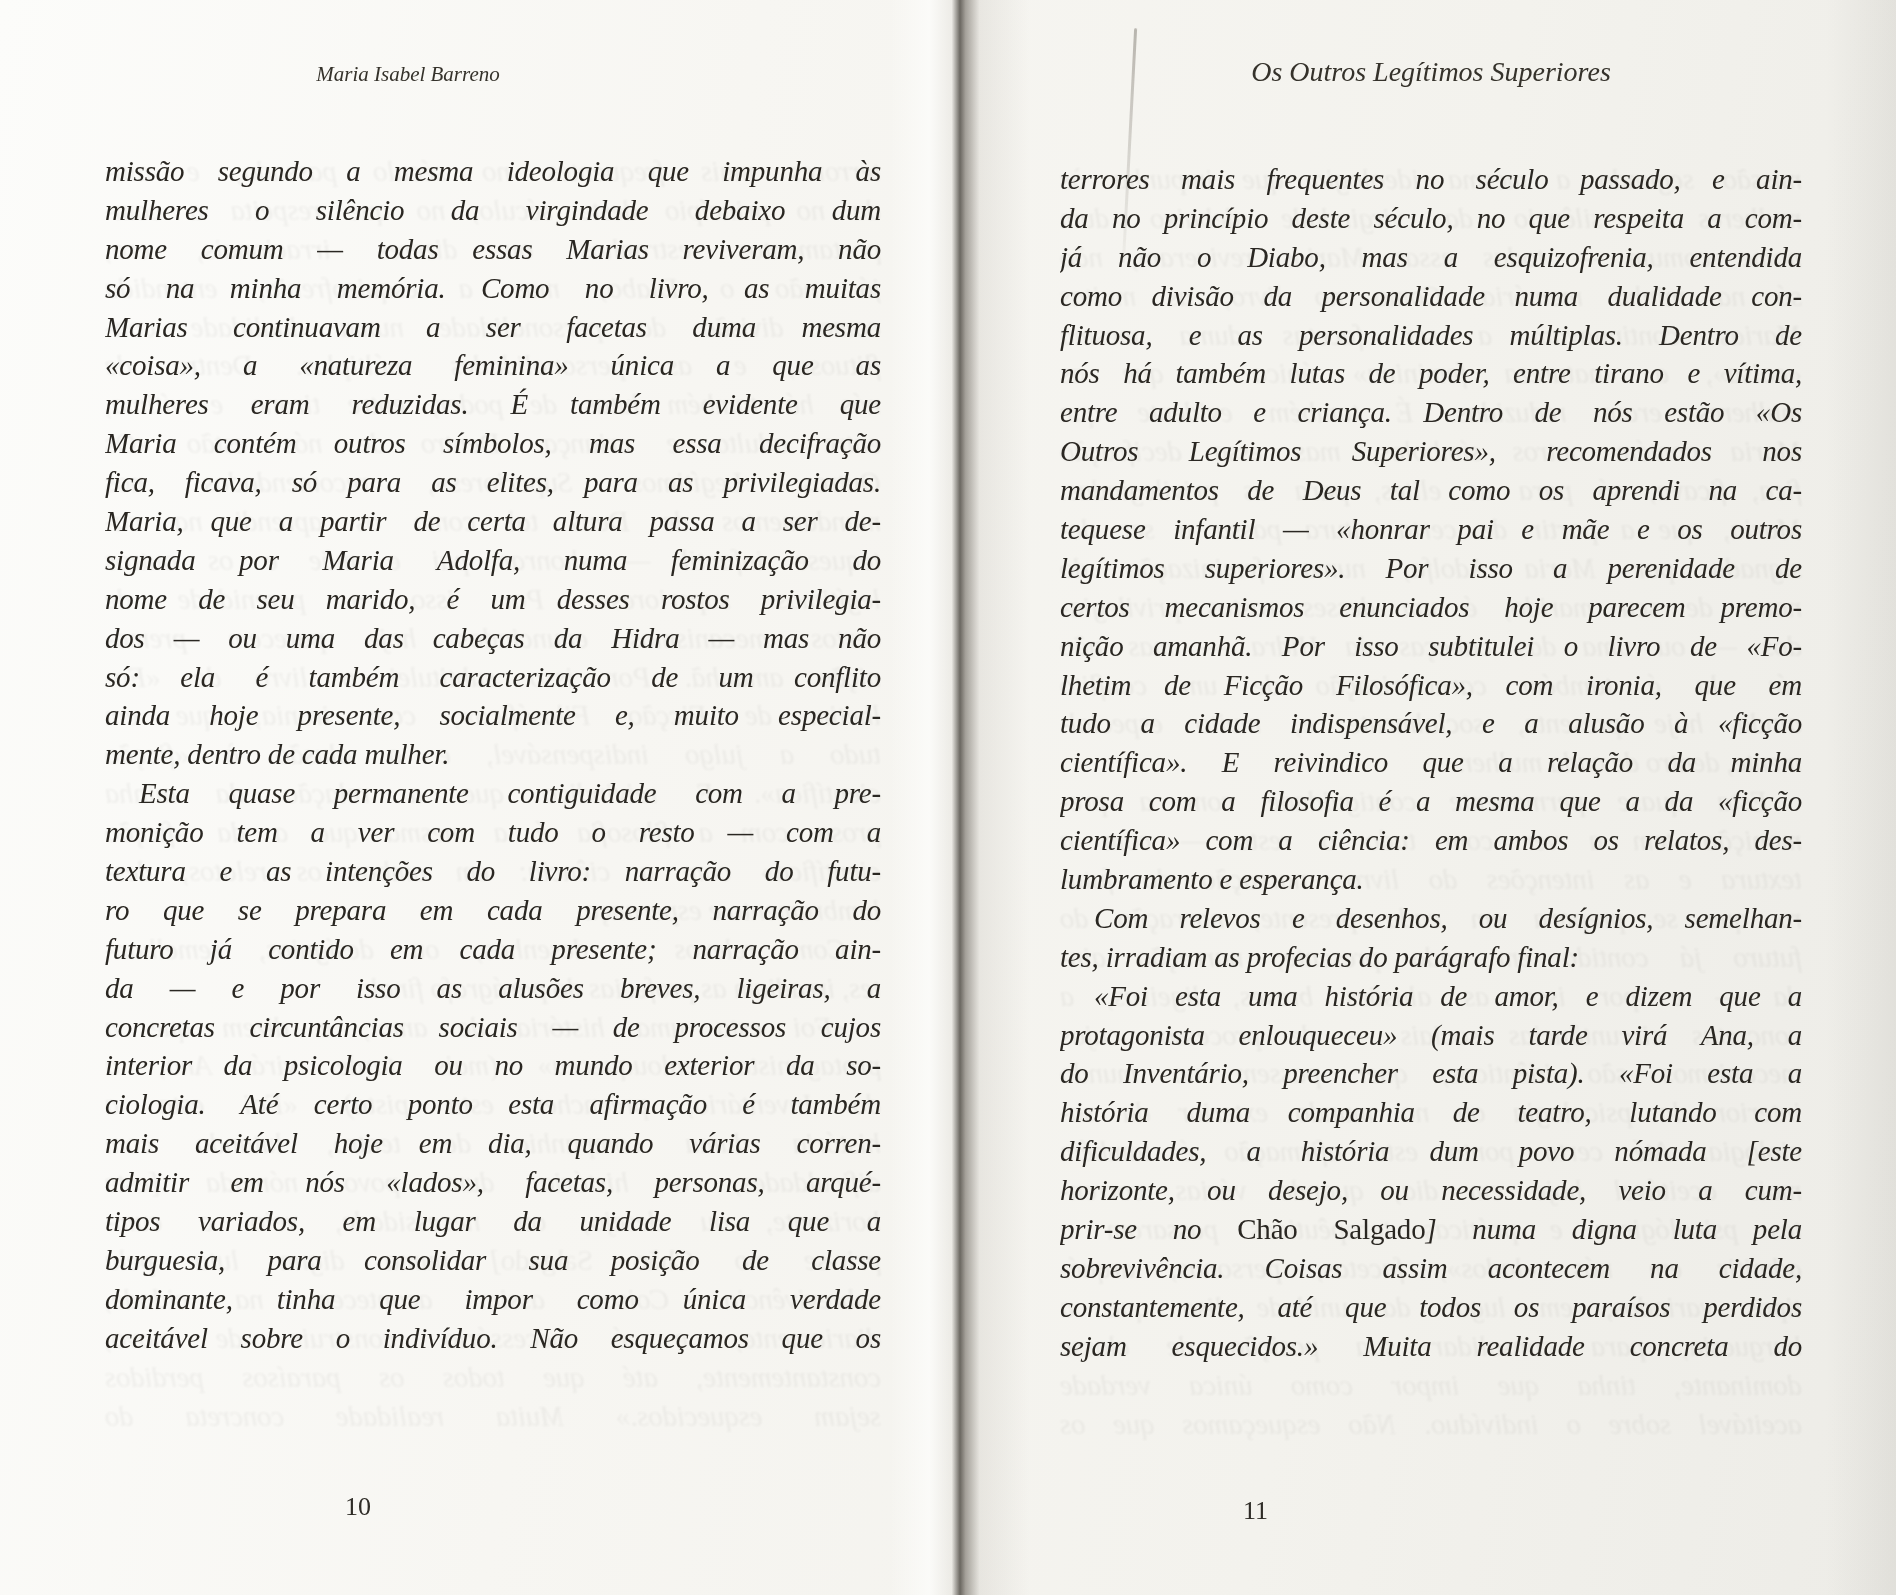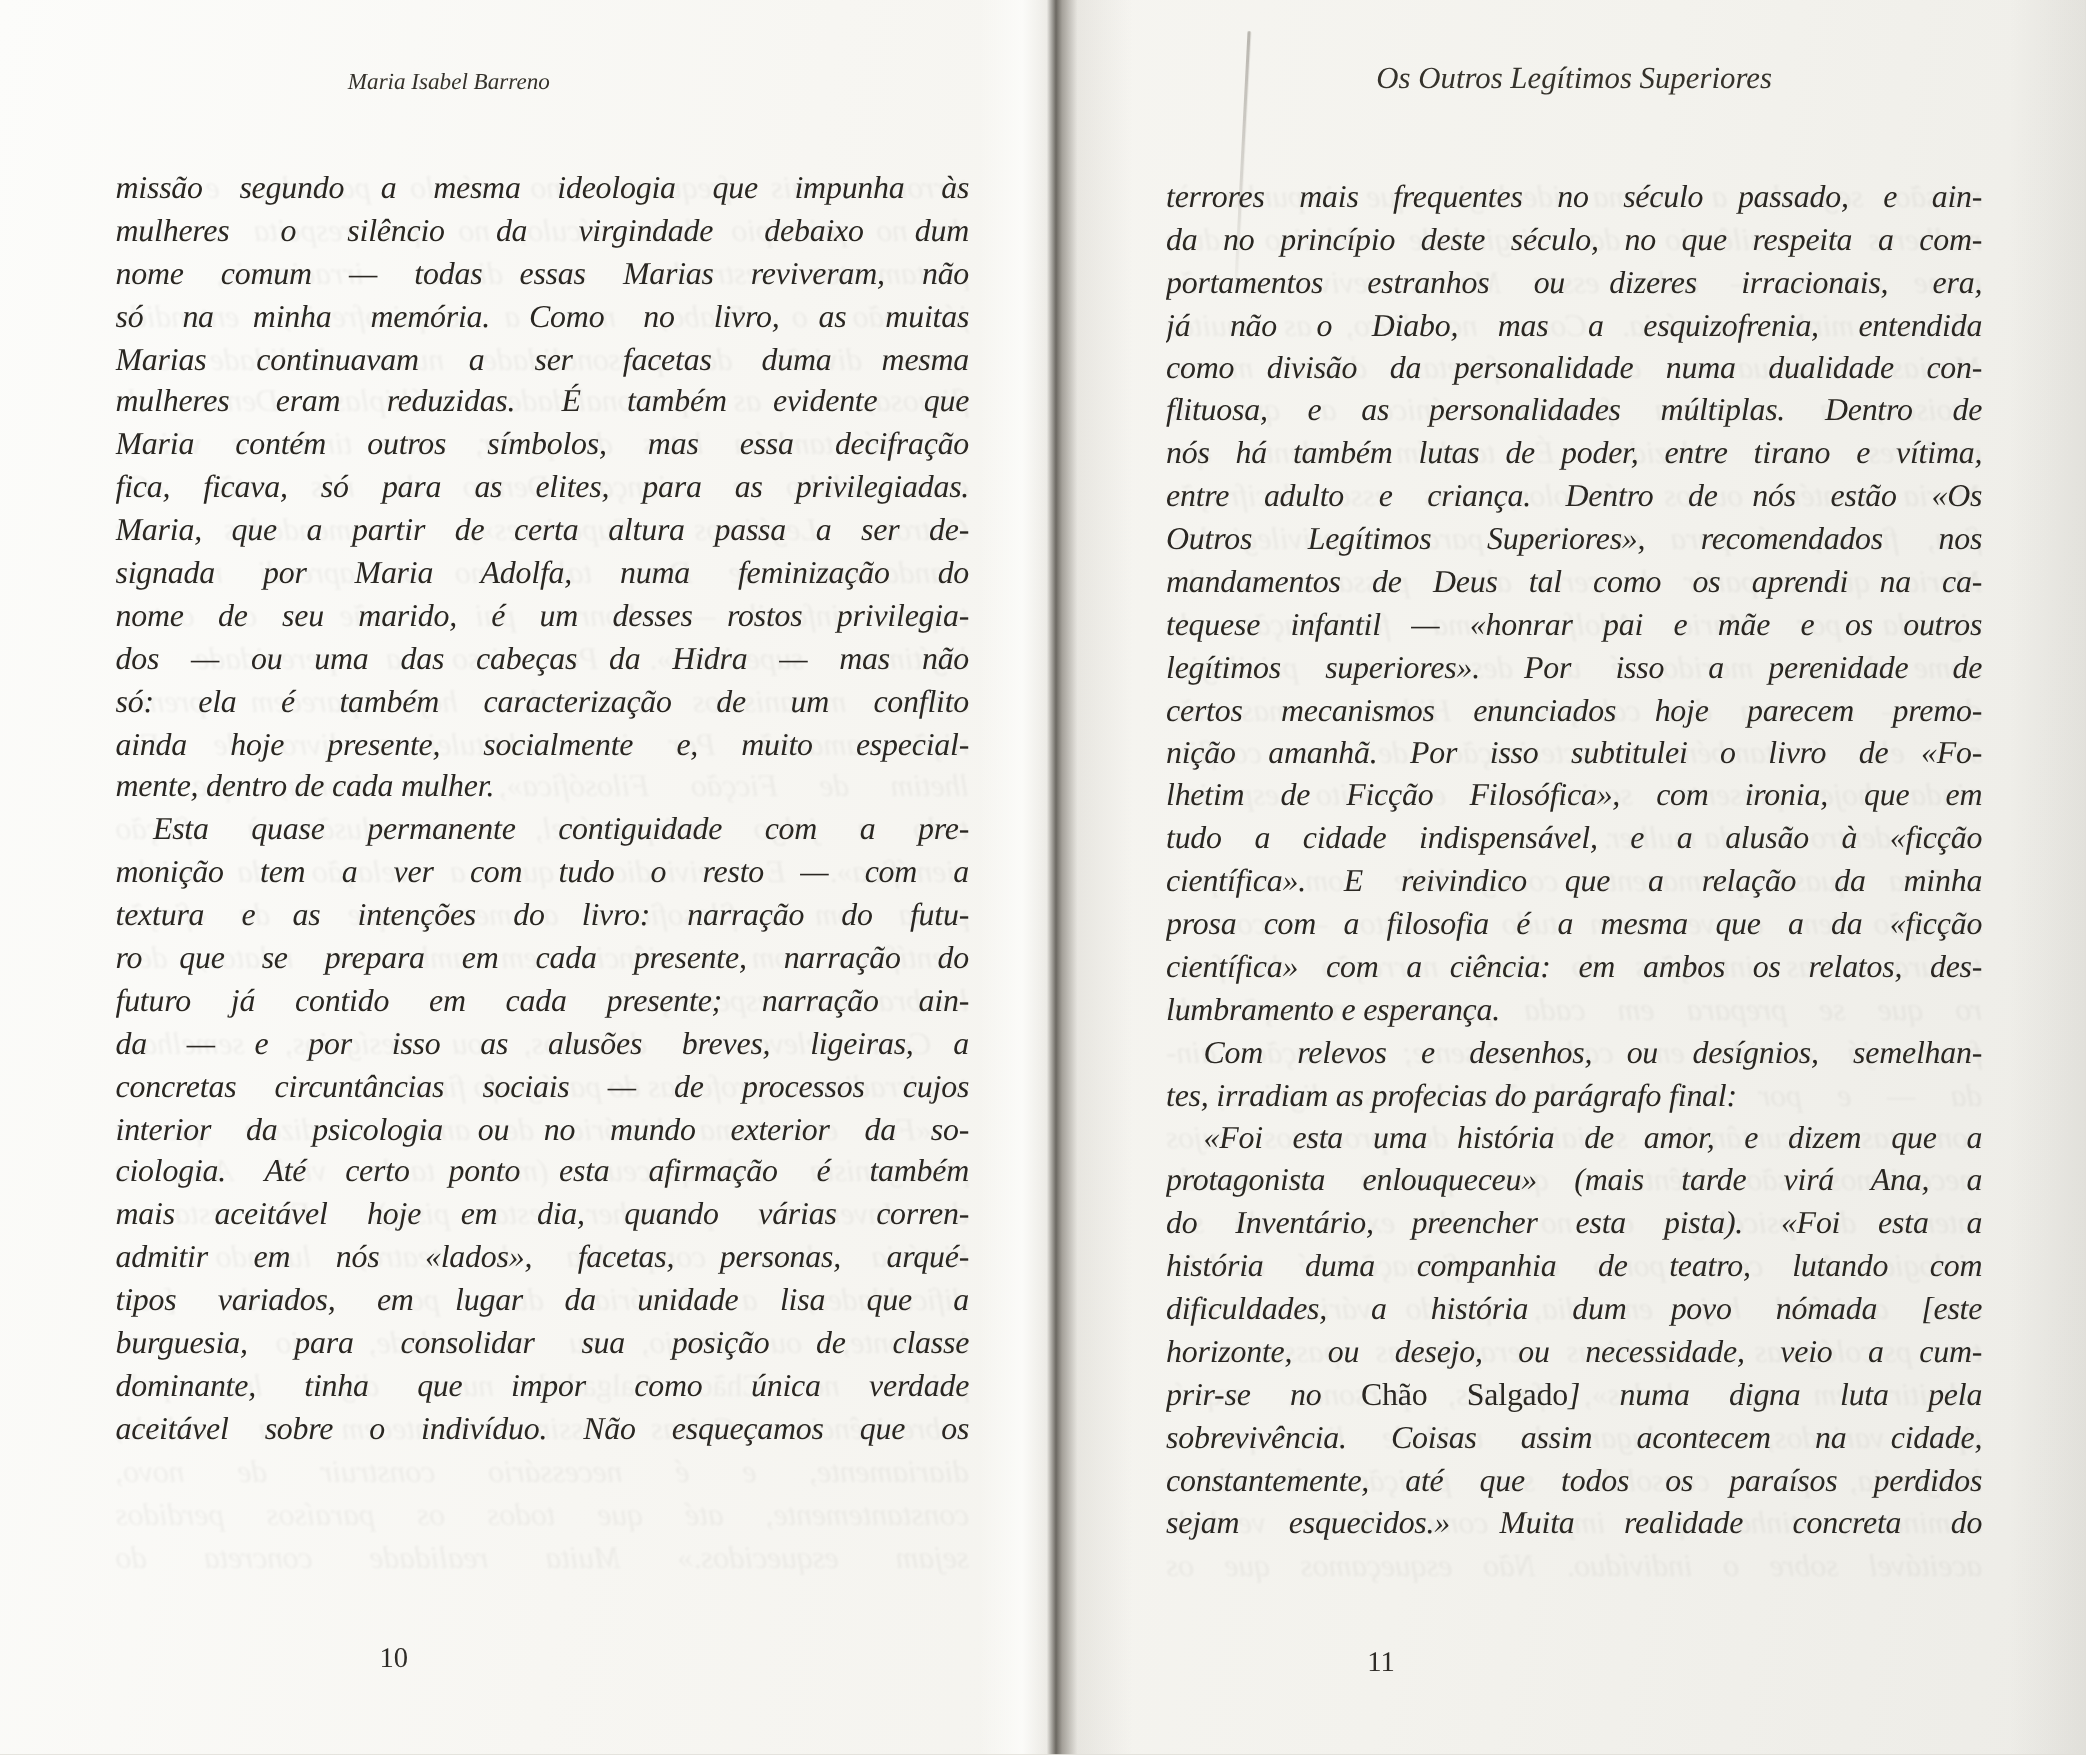--- a/index.html
+++ b/index.html
@@ -130,20 +130,21 @@
     </div>
 
   <div class="running-header header-left">Maria Isabel Barreno</div>
   <div class="page-body body-left">
       <div>
         <div class="line just">missão segundo a mesma ideologia que impunha às</div>
         <div class="line just">mulheres o silêncio da virgindade debaixo dum</div>
         <div class="line just">nome comum — todas essas Marias reviveram, não</div>
         <div class="line just">só na minha memória. Como no livro, as muitas</div>
         <div class="line just">Marias continuavam a ser facetas duma mesma</div>
+        <div class="line just">«coisa», a «natureza feminina» única a que as</div>
         <div class="line just">mulheres eram reduzidas. É também evidente que</div>
         <div class="line just">Maria contém outros símbolos, mas essa decifração</div>
         <div class="line just">fica, ficava, só para as elites, para as privilegiadas.</div>
         <div class="line just">Maria, que a partir de certa altura passa a ser de-</div>
         <div class="line just">signada por Maria Adolfa, numa feminização do</div>
         <div class="line just">nome de seu marido, é um desses rostos privilegia-</div>
         <div class="line just">dos — ou uma das cabeças da Hidra — mas não</div>
         <div class="line just">só: ela é também caracterização de um conflito</div>
         <div class="line just">ainda hoje presente, socialmente e, muito especial-</div>
         <div class="line">mente, dentro de cada mulher.</div>
@@ -169,21 +170,20 @@
   <div class="page-number num-left">10</div>
 
   <div class="gutter"></div>
   <div class="crease"></div>
 
   <div class="running-header header-right">Os Outros Legítimos Superiores</div>
   <div class="page-body body-right">
       <div>
         <div class="line just">terrores mais frequentes no século passado, e ain-</div>
         <div class="line just">da no princípio deste século, no que respeita a com-</div>
-        <div class="line just">portamentos estranhos ou dizeres irracionais, era,</div>
         <div class="line just">já não o Diabo, mas a esquizofrenia, entendida</div>
         <div class="line just">como divisão da personalidade numa dualidade con-</div>
         <div class="line just">flituosa, e as personalidades múltiplas. Dentro de</div>
         <div class="line just">nós há também lutas de poder, entre tirano e vítima,</div>
         <div class="line just">entre adulto e criança. Dentro de nós estão «Os</div>
         <div class="line just">Outros Legítimos Superiores», recomendados nos</div>
         <div class="line just">mandamentos de Deus tal como os aprendi na ca-</div>
         <div class="line just">tequese infantil — «honrar pai e mãe e os outros</div>
         <div class="line just">legítimos superiores». Por isso a perenidade de</div>
         <div class="line just">certos mecanismos enunciados hoje parecem premo-</div>

